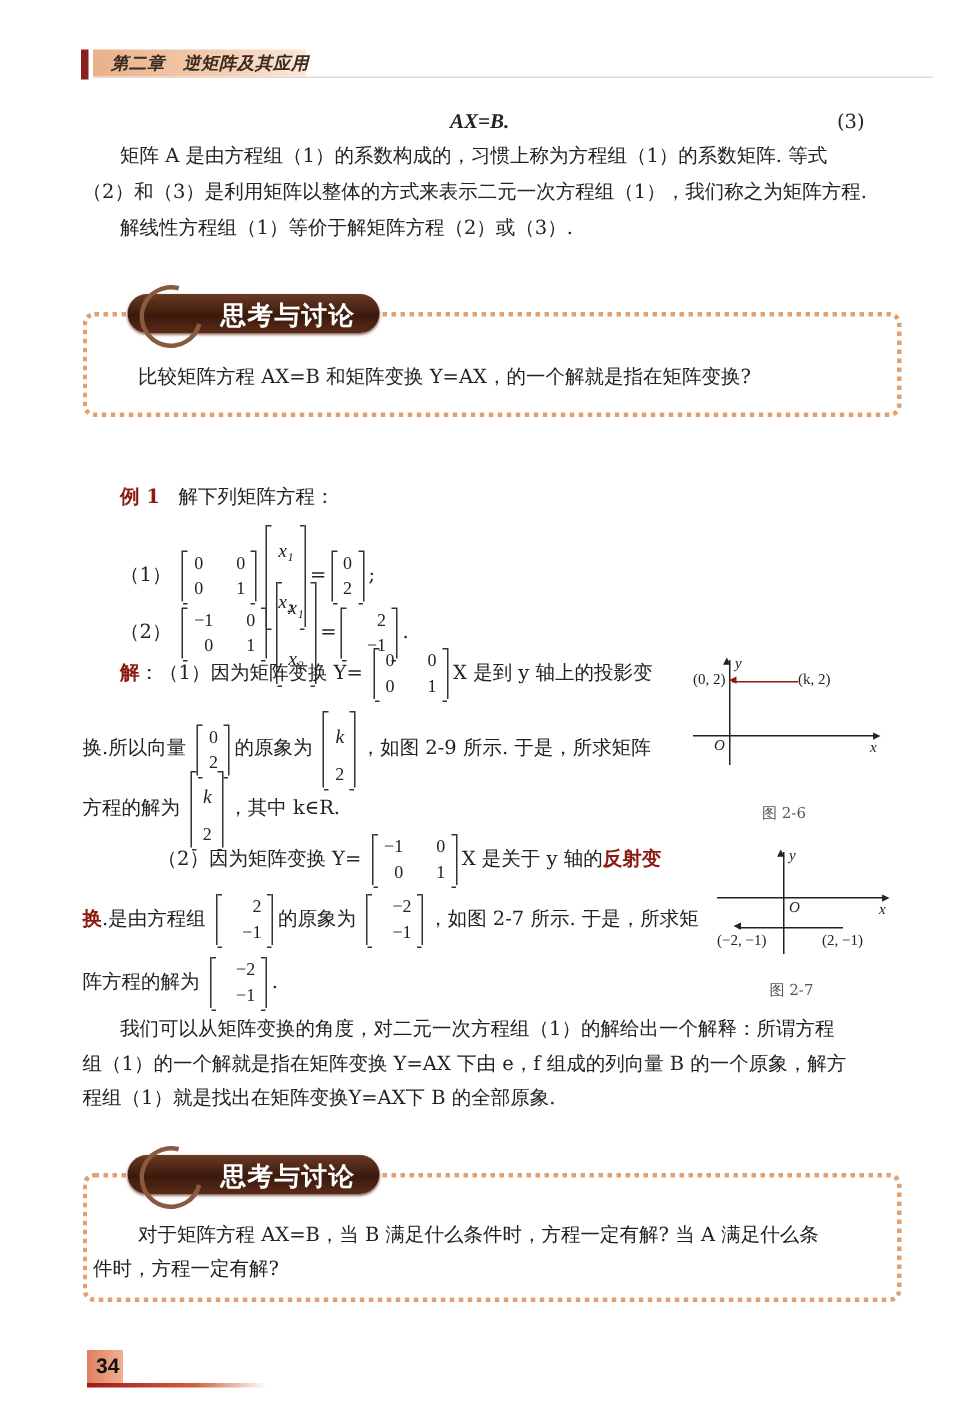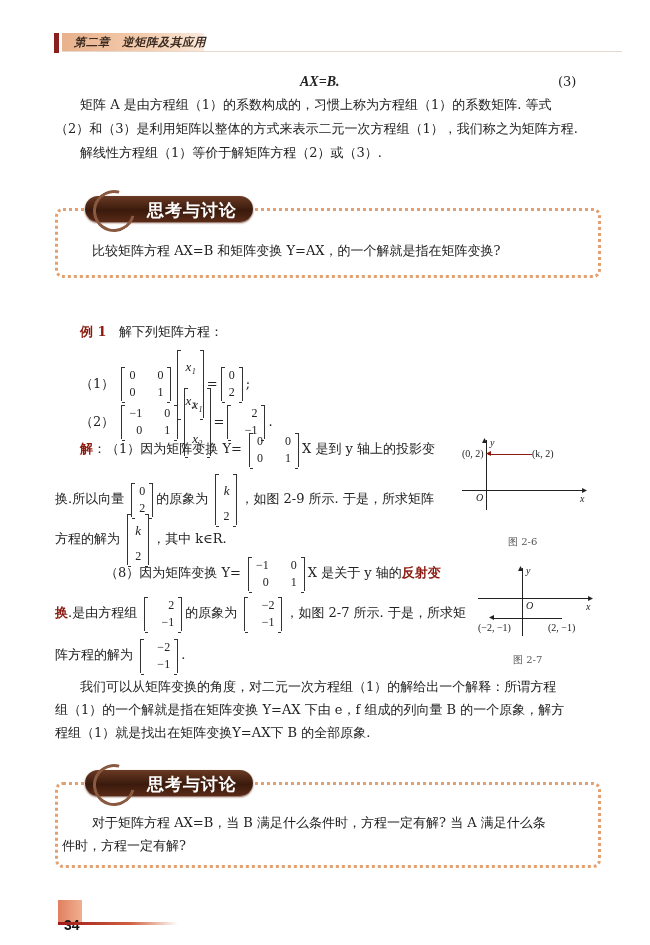--- a/index.html
+++ b/index.html
@@ -38,21 +38,21 @@
   .mat .col span { font-size: 12px; line-height: 17px; font-family: "Liberation Serif", serif; }
   .mat .col.wide { min-width: 22px; }
   
   .fig { position: absolute; }
   .axis { position: absolute; background: #222; }
   .ftxt { position: absolute; font-size: 10px; white-space: nowrap; font-family: "Liberation Serif", serif; }
   .caption { position: absolute; font-size: 10px; color: #555; white-space: nowrap; }
   
   .pg-box { left: 58px; top: 900px; width: 24px; height: 22px;
             background: linear-gradient(90deg, #e08060 0%, #f0b090 100%); }
-  .pg-num { left: 64px; top: 902px; font-size: 14px; font-weight: bold; font-family: "Liberation Sans", sans-serif; color: #111; margin-top: 15px; }
+  .pg-num { left: 64px; top: 902px; font-size: 14px; font-weight: bold; font-family: "Liberation Sans", sans-serif; color: #111; }
   .pg-line { left: 58px; top: 922px; width: 120px; height: 3px;
              background: linear-gradient(90deg, #a01818 0%, #d06040 60%, rgba(255,230,200,0) 100%); }
 </style>
 </head>
 <body>
 
 <div class="abs hdr-bar"></div>
 <div class="abs hdr-band"></div>
 <div class="abs hdr-line"></div>
 <div class="abs hdr-text">第二章　逆矩阵及其应用</div>
@@ -172,21 +172,21 @@
   <div class="ftxt" style="left:118px; top:53px;"><i>x</i></div>
   <div class="ftxt" style="left:14px; top:52px;"><i>O</i></div>
   <div class="ftxt" style="left:0px; top:8px;">(0, 2)</div>
   <div class="axis" style="left:26px; top:14px; width:44px; height:1px; background:#8b1a10;"></div>
   <div class="ftxt" style="left:24px; top:7px; color:#8b1a10;">◂</div>
   <div class="ftxt" style="left:70px; top:8px;">(k, 2)</div>
 </div>
 <div class="caption" style="left:508px; top:525px;margin-top:10px;">图 2-6</div>
 
 <div class="line" style="left:105px; top:556px; line-height:34px;">
-  <span>（8）因为矩阵变换 Y=</span>
+  <span>（2）因为矩阵变换 Y=</span>
   <span class="mat">
     <span class="col">
         <span>−1</span>
         <span>0</span>
       </span>
     <span class="col wide">
         <span>0</span>
         <span>1</span>
       </span>
   </span><span>X 是关于 y 轴的</span><span class="red">反射变</span>

